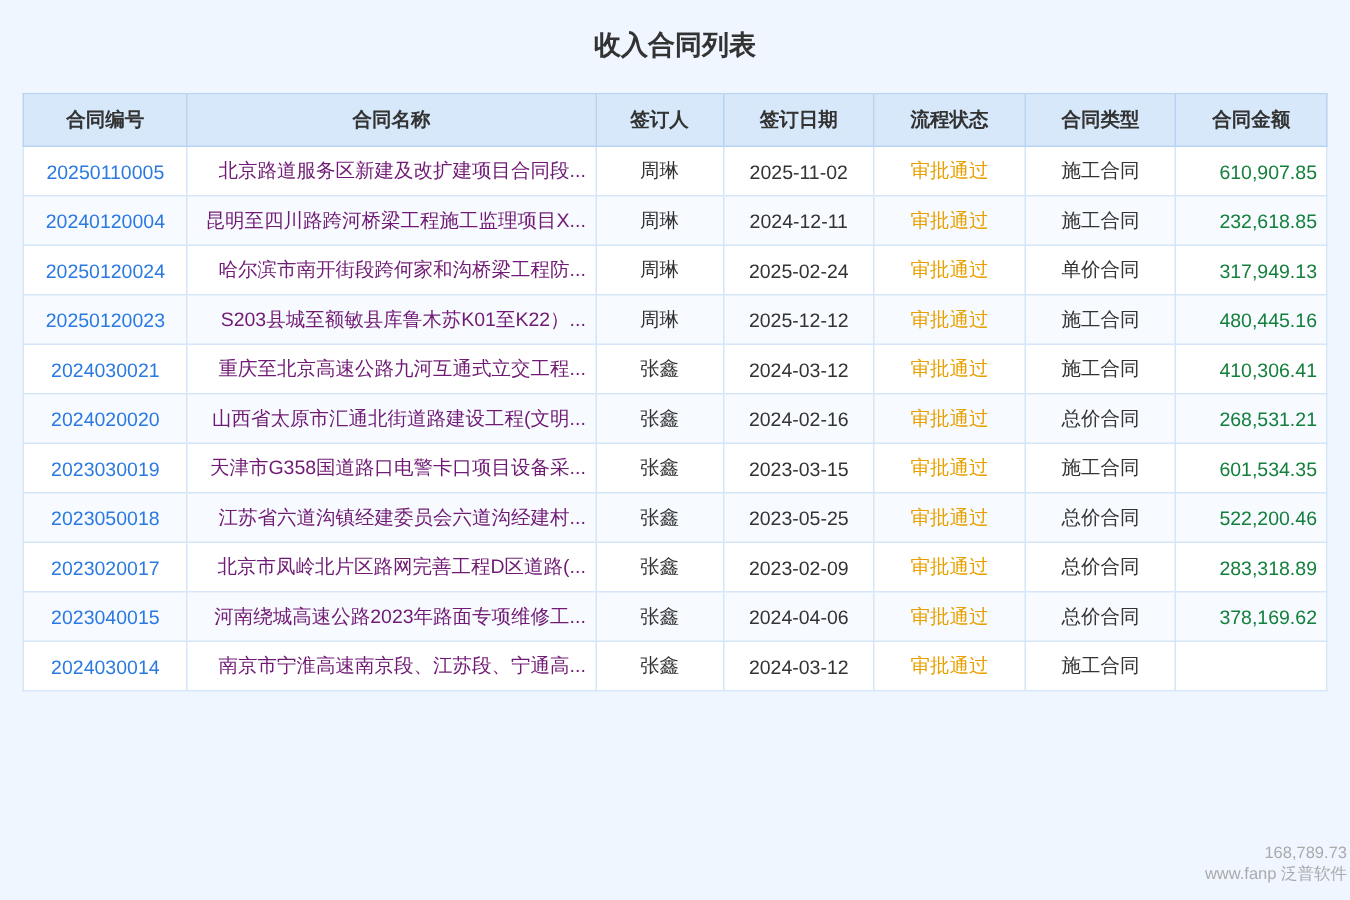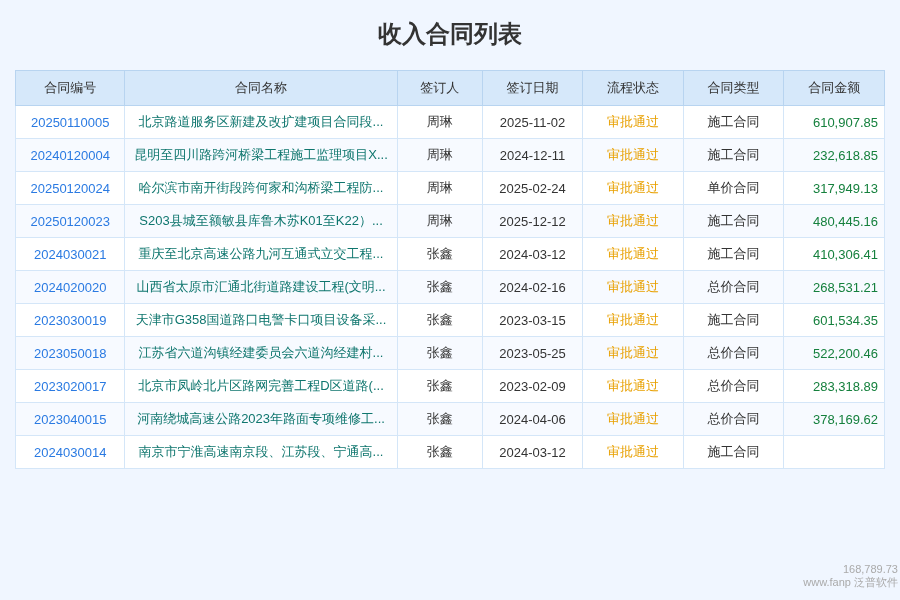--- a/index.html
+++ b/index.html
@@ -19,41 +19,41 @@
 
     .page-container {
       width: 900px;
       min-height: 600px;
       background: #f0f6ff;
       padding: 10px 15px 20px 15px;
     }
 
     .page-title {
       text-align: center;
-      font-size: 24px;
+      font-size: 18px;
       font-weight: bold;
       color: #333;
       margin-bottom: 12px;
       padding: 8px 0;
     }
 
     table {
       width: 100%;
       border-collapse: collapse;
       background: #fff;
     }
 
     thead tr {
       background-color: #d6e8fa;
     }
 
     thead th {
       padding: 8px 16px;
       text-align: center;
-      font-weight: normal;
+      font-weight: bold;
       color: #333;
       border: 1px solid #b8d4f0;
       font-size: 13px;
     }
 
     tbody tr {
       background-color: #fff;
     }
 
     tbody tr:nth-child(even) {
@@ -67,22 +67,22 @@
       color: #333;
       font-size: 13px;
     }
 
     tbody td.contract-id {
       color: #2a7ae2;
       cursor: pointer;
     }
 
     tbody td.contract-name {
-      text-align: center;
-      color: #0f766e;
+      text-align: right;
+      color: #701a75;
       cursor: pointer;
       max-width: 220px;
       white-space: nowrap;
       overflow: hidden;
       text-overflow: ellipsis;
     }
 
     tbody td.amount {
       text-align: right;
       color: #15803d;

